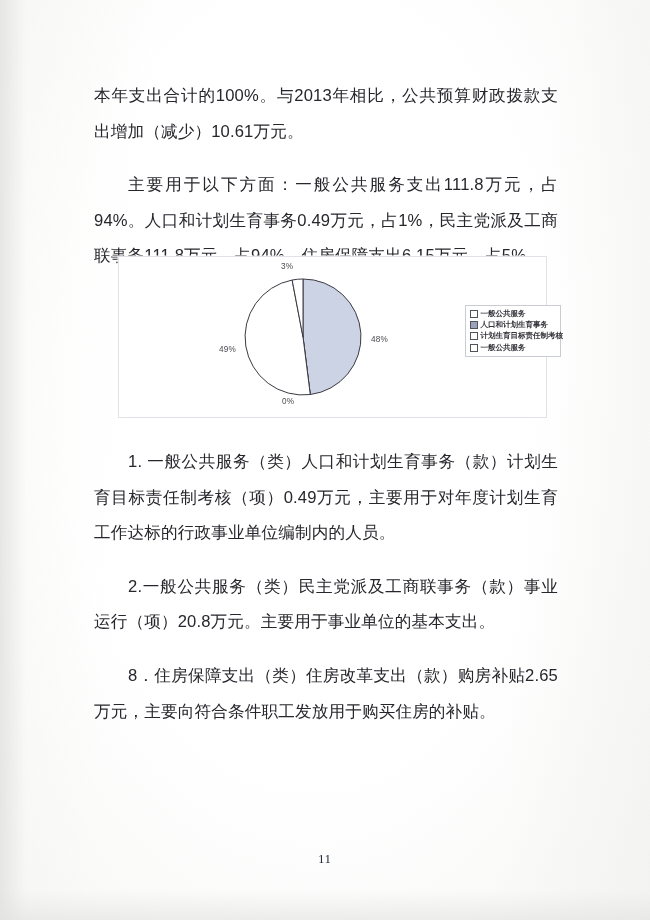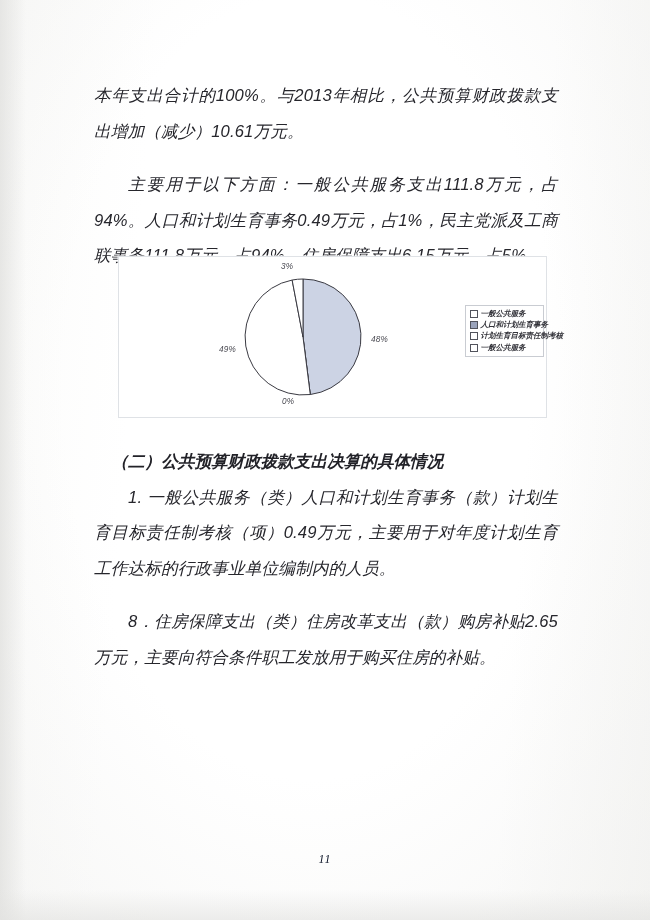--- a/index.html
+++ b/index.html
@@ -11,21 +11,20 @@
   body {
     font-family: "Liberation Serif", "DejaVu Serif", serif;
   }
 
   #page {
     position: relative;
     width: 650px;
     height: 920px;
     background: #fdfdfc;
     overflow: hidden;
-    font-style: italic;
   }
 
   
   #paper-tint {
     position: absolute;
     inset: 0;
     background:
       radial-gradient(ellipse at 48% 42%, rgba(255,255,255,0) 52%, rgba(238,238,236,0.55) 100%),
       linear-gradient(94deg, #fbfbfa 0%, #ffffff 22%, #ffffff 78%, #f8f8f7 100%);
     pointer-events: none;
@@ -107,21 +106,21 @@
   }
   #pct-top    { left: 162px; top: 5px; }
   #pct-right  { left: 252px; top: 78px; }
   #pct-left   { left: 100px; top: 88px; }
   #pct-bottom { left: 163px; top: 140px; }
 
   #legend {
     position: absolute;
     left: 346px;
     top: 48px;
-    width: 79px;
+    width: 96px;
     border: 1px solid #c9ccd2;
     background: #ffffff;
     padding: 3px 3px 3px 4px;
     box-sizing: border-box;
   }
   .legend-row {
     display: flex;
     align-items: center;
     gap: 2.5px;
     line-height: 10px;
@@ -167,24 +166,24 @@
   <div id="scan-edge-bottom"></div>
 
   <div id="content">
 
     <p class="para">本年支出合计的100%。与2013年相比，公共预算财政拨款支出增加（减少）10.61万元。</p>
 
     <p class="para indent">主要用于以下方面：一般公共服务支出111.8万元，占94%。人口和计划生育事务0.49万元，占1%，民主党派及工商联事务111.8万元，占94%，住房保障支出6.15万元，占5%。</p>
 
     <div style="height:170px"></div>
 
-    <p class="heading">（二）公共预算财政拨款支出决算的具体情况</p>
 
     <p class="para indent">1. 一般公共服务（类）人口和计划生育事务（款）计划生育目标责任制考核（项）0.49万元，主要用于对年度计划生育工作达标的行政事业单位编制内的人员。</p>
 
+    <p class="para indent">2.一般公共服务（类）民主党派及工商联事务（款）事业运行（项）20.8万元。主要用于事业单位的基本支出。</p>
 
 
 
     <p class="para indent">8．住房保障支出（类）住房改革支出（款）购房补贴2.65万元，主要向符合条件职工发放用于购买住房的补贴。</p>
   </div>
 
   <div id="chart-figure">
 
     <div id="pie-wrap">
       <svg id="pie-svg" width="124" height="124" viewBox="0 0 124 124">

